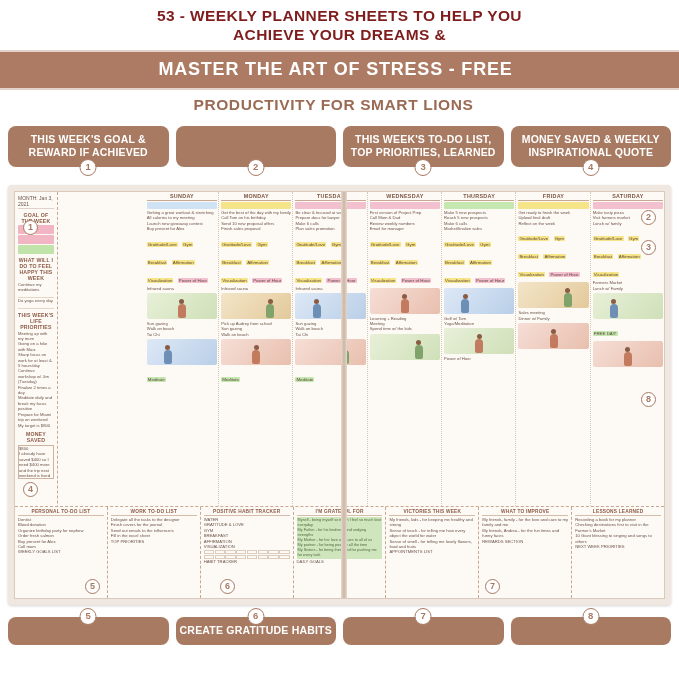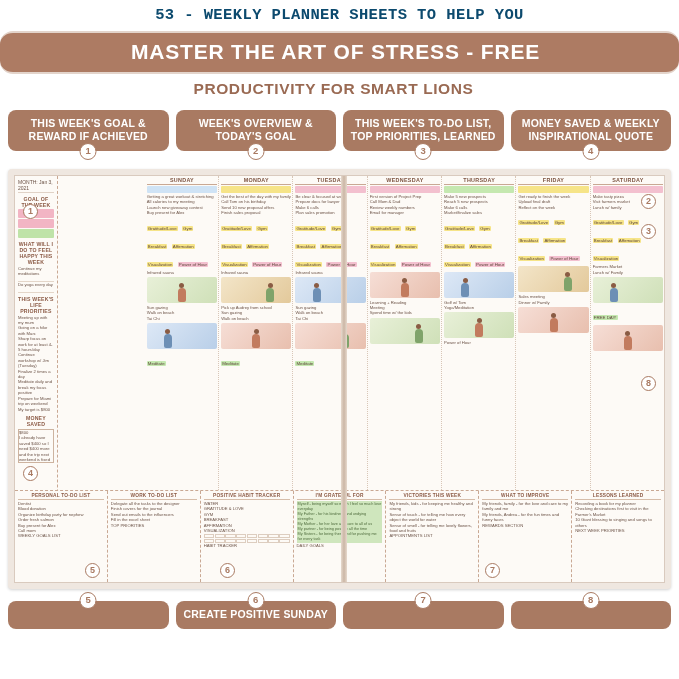--- a/index.html
+++ b/index.html
@@ -15,34 +15,32 @@
   .page { width:679px; height:679px; position:relative; background:#fff; }
 
   
   .top-head {
     text-align:center;
     color:#8b5a45;
     padding-top:6px;
   }
   .top-head .l1 {
     font-size:15.5px; letter-spacing:0.4px; font-weight:bold; line-height:19px;
-    color:#0c4a6e;
-    font-family:Liberation Mono, monospace;
+    color:#7f1d1d;
   }
   .band {
     margin-top:6px;
     background:#ad7b63;
     color:#ffffff;
-    font-size:21px;
+    font-size:18px;
     letter-spacing:0.8px;
     padding:7px 8px 8px 0;
     font-weight:bold;
     border-top:2px solid #e3d4cb;
     border-bottom:2px solid #e3d4cb;
-    border-radius:13px;
   }
   .sub {
     font-size:15.5px; letter-spacing:0.6px; color:#9a6a53; padding:6px 12px 8px 0; font-weight:bold;
   }
 
   
   .callouts { display:flex; gap:7px; padding:4px 8px; }
   .callout {
     flex:1;
     background:#a97a62;
@@ -141,31 +139,31 @@
 
   .mini-txt { font-size:4.2px; color:#6b5246; line-height:5.4px; }
 </style>
 </head>
 <body>
 
 <div class="page">
 
   <div class="top-head">
     <div class="l1">53 - WEEKLY PLANNER SHEETS TO HELP YOU</div>
+    <div class="l1">ACHIEVE YOUR DREAMS &amp;</div>
     <div class="band">MASTER THE ART OF STRESS - FREE</div>
     <div class="sub">PRODUCTIVITY FOR SMART LIONS</div>
   </div>
 
   <div class="callouts">
     <div class="callout">
       <span>THIS WEEK'S GOAL &amp; REWARD IF ACHIEVED</span>
       <span class="num">1</span>
     </div>
     <div class="callout">
-      <span>WEEK'S OVERVIEW &amp; TODAY'S GOAL</span>
       <span class="num">2</span>
     </div>
     <div class="callout">
       <span>THIS WEEK'S TO-DO LIST, TOP PRIORITIES, LEARNED</span>
       <span class="num">3</span>
     </div>
     <div class="callout">
       <span>MONEY SAVED &amp; WEEKLY INSPIRATIONAL QUOTE</span>
       <span class="num">4</span>
     </div>
@@ -465,21 +463,21 @@
       <div class="badge" style="left:470px; bottom:4px;">7</div>
       <div class="badge" style="right:8px; top:200px;">8</div>
     </div>
   </div>
 
   <div class="callouts bottom-callouts">
     <div class="callout">
       <span class="num">5</span>
     </div>
     <div class="callout">
-      <span>CREATE POSITIVE SUNDAY</span>
+      <span>CREATE GRATITUDE HABITS</span>
       <span class="num">6</span>
     </div>
     <div class="callout">
       <span class="num">7</span>
     </div>
     <div class="callout">
       <span class="num">8</span>
     </div>
   </div>
 

